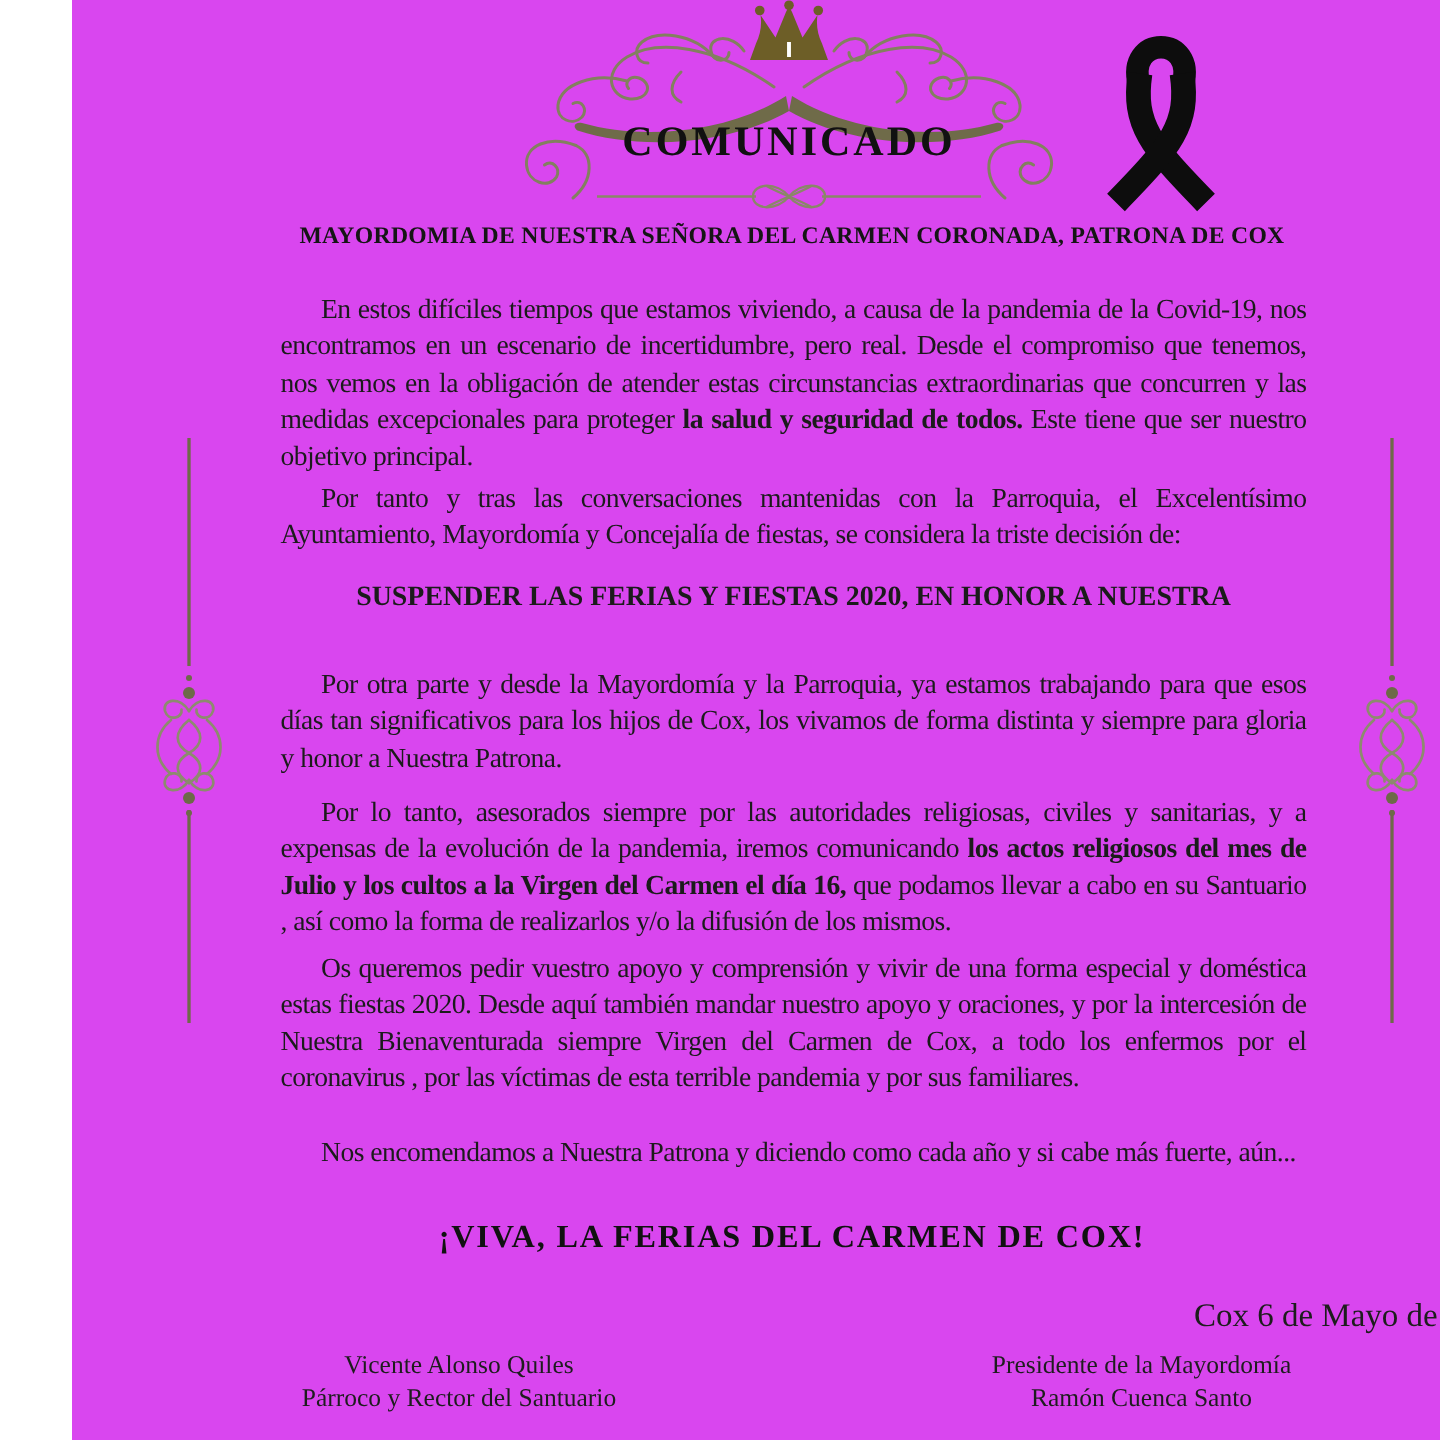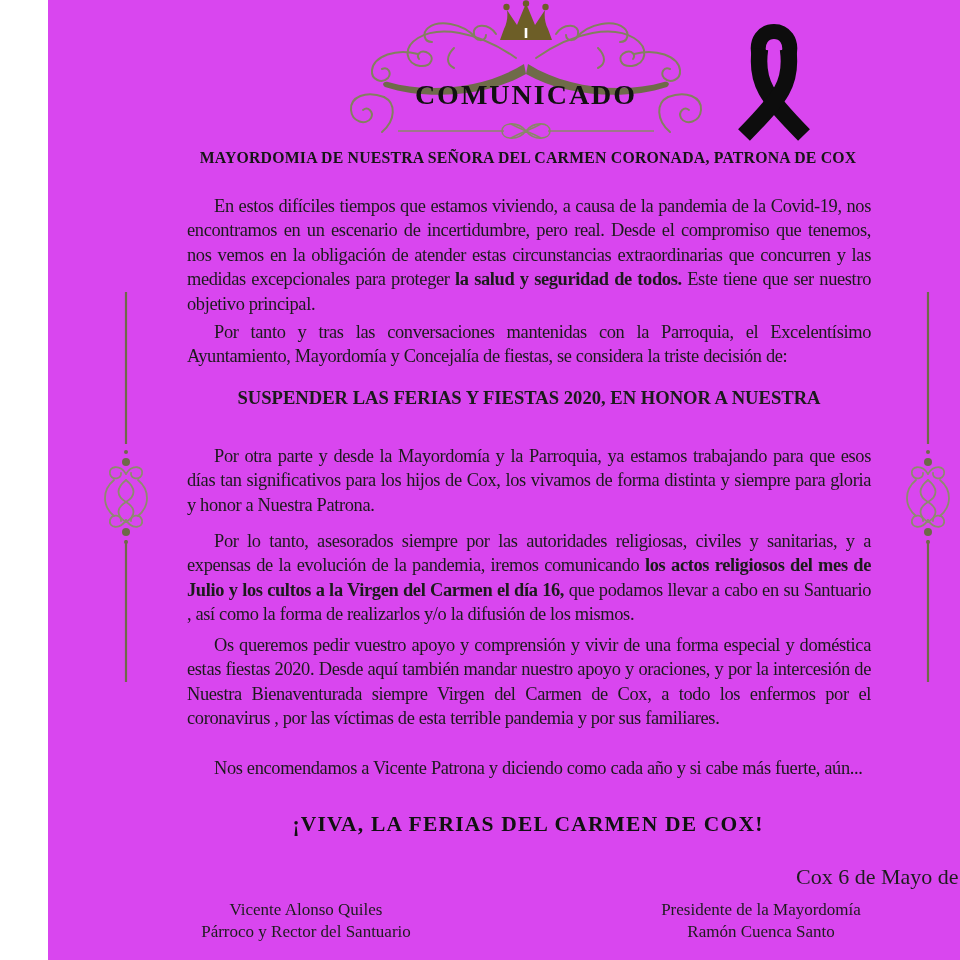--- a/index.html
+++ b/index.html
@@ -151,21 +151,21 @@
       <div class="body-block block-3">
         <p class="para"><span>Por otra parte y desde la Mayordomía y la Parroquia, ya estamos trabajando para que esos días tan significativos para los hijos de Cox, los vivamos de forma distinta y siempre para gloria y honor a Nuestra Patrona.</span></p>
       </div>
       <div class="body-block block-4">
         <p class="para"><span>Por lo tanto, asesorados siempre por las autoridades religiosas, civiles y sanitarias, y a expensas de la evolución de la pandemia, iremos comunicando </span><span class="b">los actos religiosos del mes de Julio y los cultos a la Virgen del Carmen el día 16,</span><span> que podamos llevar a cabo en su Santuario , así como la forma de realizarlos y/o la difusión de los mismos.</span></p>
       </div>
       <div class="body-block block-5">
         <p class="para"><span>Os queremos pedir vuestro apoyo y comprensión y vivir de una forma especial y doméstica estas fiestas 2020. Desde aquí también mandar nuestro apoyo y oraciones, y por la intercesión  de Nuestra Bienaventurada siempre Virgen del Carmen de Cox, a todo los enfermos por el coronavirus , por las víctimas de esta terrible pandemia y por sus familiares.</span></p>
       </div>
       <div class="body-block block-6">
-        <p class="para"><span>Nos encomendamos a Vicente Patrona y diciendo como cada año y si cabe más fuerte, aún...</span></p>
+        <p class="para"><span>Nos encomendamos a Nuestra Patrona y diciendo como cada año y si cabe más fuerte, aún...</span></p>
       </div>
     </div>
 
   <div class="viva-heading">¡VIVA, LA FERIAS DEL CARMEN DE COX!</div>
 
   <div class="date-line">Cox 6 de Mayo de 2020</div>
 
   <div class="signature sig-left">
     <div>Vicente Alonso Quiles</div>
     <div>Párroco y Rector del Santuario</div>

